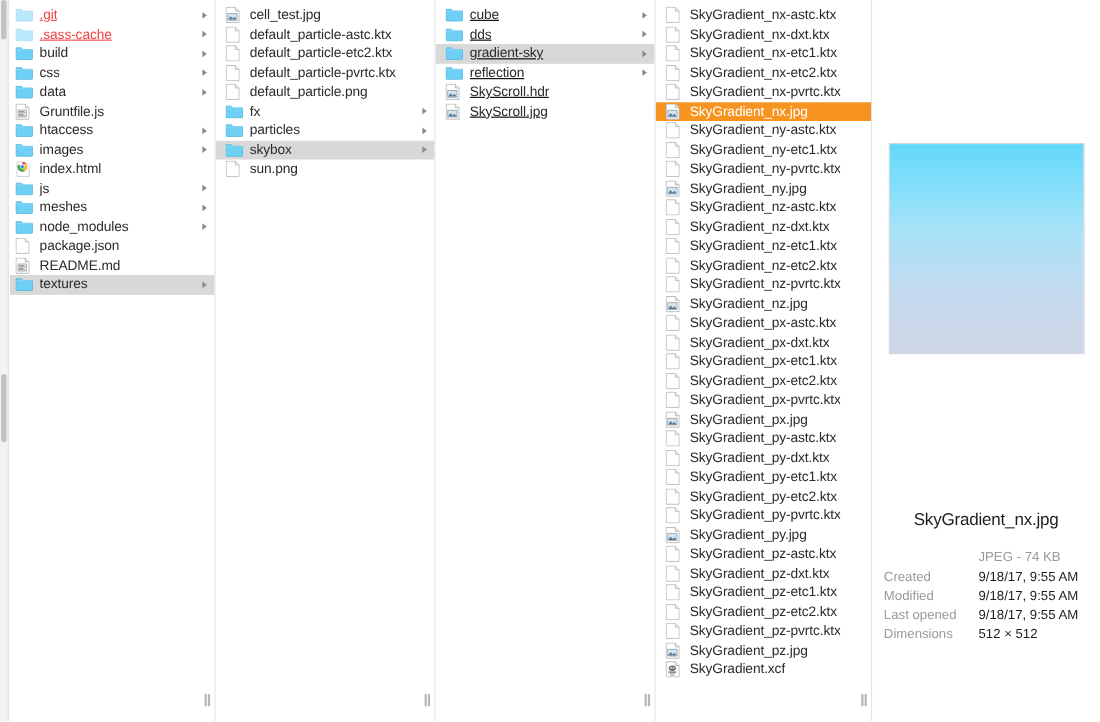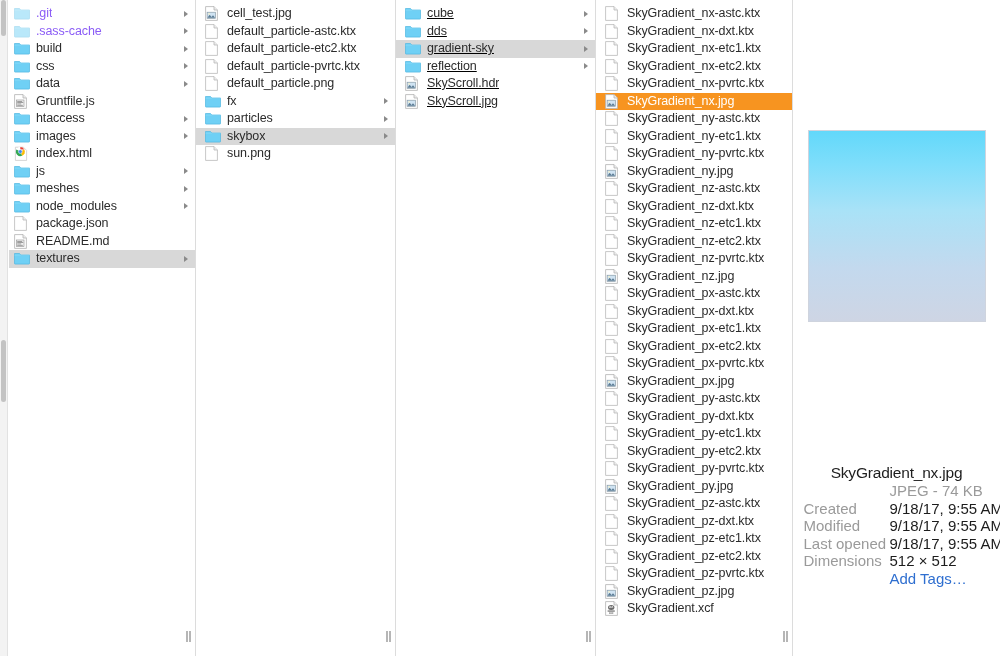--- a/index.html
+++ b/index.html
@@ -72,21 +72,21 @@
 
   .row .label {
     font-size: 12.5px;
     color: #2b2b2b;
     letter-spacing: -0.1px;
     line-height: 17.5px;
     overflow: hidden;
     text-overflow: ellipsis;
   }
 
-  .row.dim .label { color: #8b5cf6; }
+  .row.dim .label { color: #ef4444; text-decoration: underline; }
   .row.dim .ico   { opacity: 0.48; }
 
   .row.sel-gray { background: #d8d8d8; }
   .row.sel-orange { background: #f79420; }
   .row.sel-orange .label { color: #ffffff; }
 
   .arrow {
     position: absolute;
     right: 7px;
     top: 50%;
@@ -142,22 +142,23 @@
 
   .preview-title {
     margin-top: 142px;
     font-size: 15.5px;
     color: #1d1d1d;
     letter-spacing: -0.2px;
     text-align: center;
   }
 
   .meta {
+    margin-top: 16px;
     width: 186px;
-    font-size: 15px;
+    font-size: 12px;
     line-height: 17.5px;
   }
   .meta .mrow {
     display: flex;
     align-items: baseline;
   }
   .meta .mkey {
     width: 86px;
     text-align: left;
     color: #9a9a9a;
@@ -892,20 +893,16 @@
           </div>
           <div class="mrow">
             <div class="mkey">Last opened</div>
             <div class="mval">9/18/17, 9:55 AM</div>
           </div>
           <div class="mrow">
             <div class="mkey">Dimensions</div>
             <div class="mval">512 × 512</div>
           </div>
         </div>
-      <div class="mrow">
-        <div class="mkey"></div>
-        <div class="mval link">Add Tags…</div>
-      </div>
     </div>
   </div>
 
 </div>
 
 </body></html>

